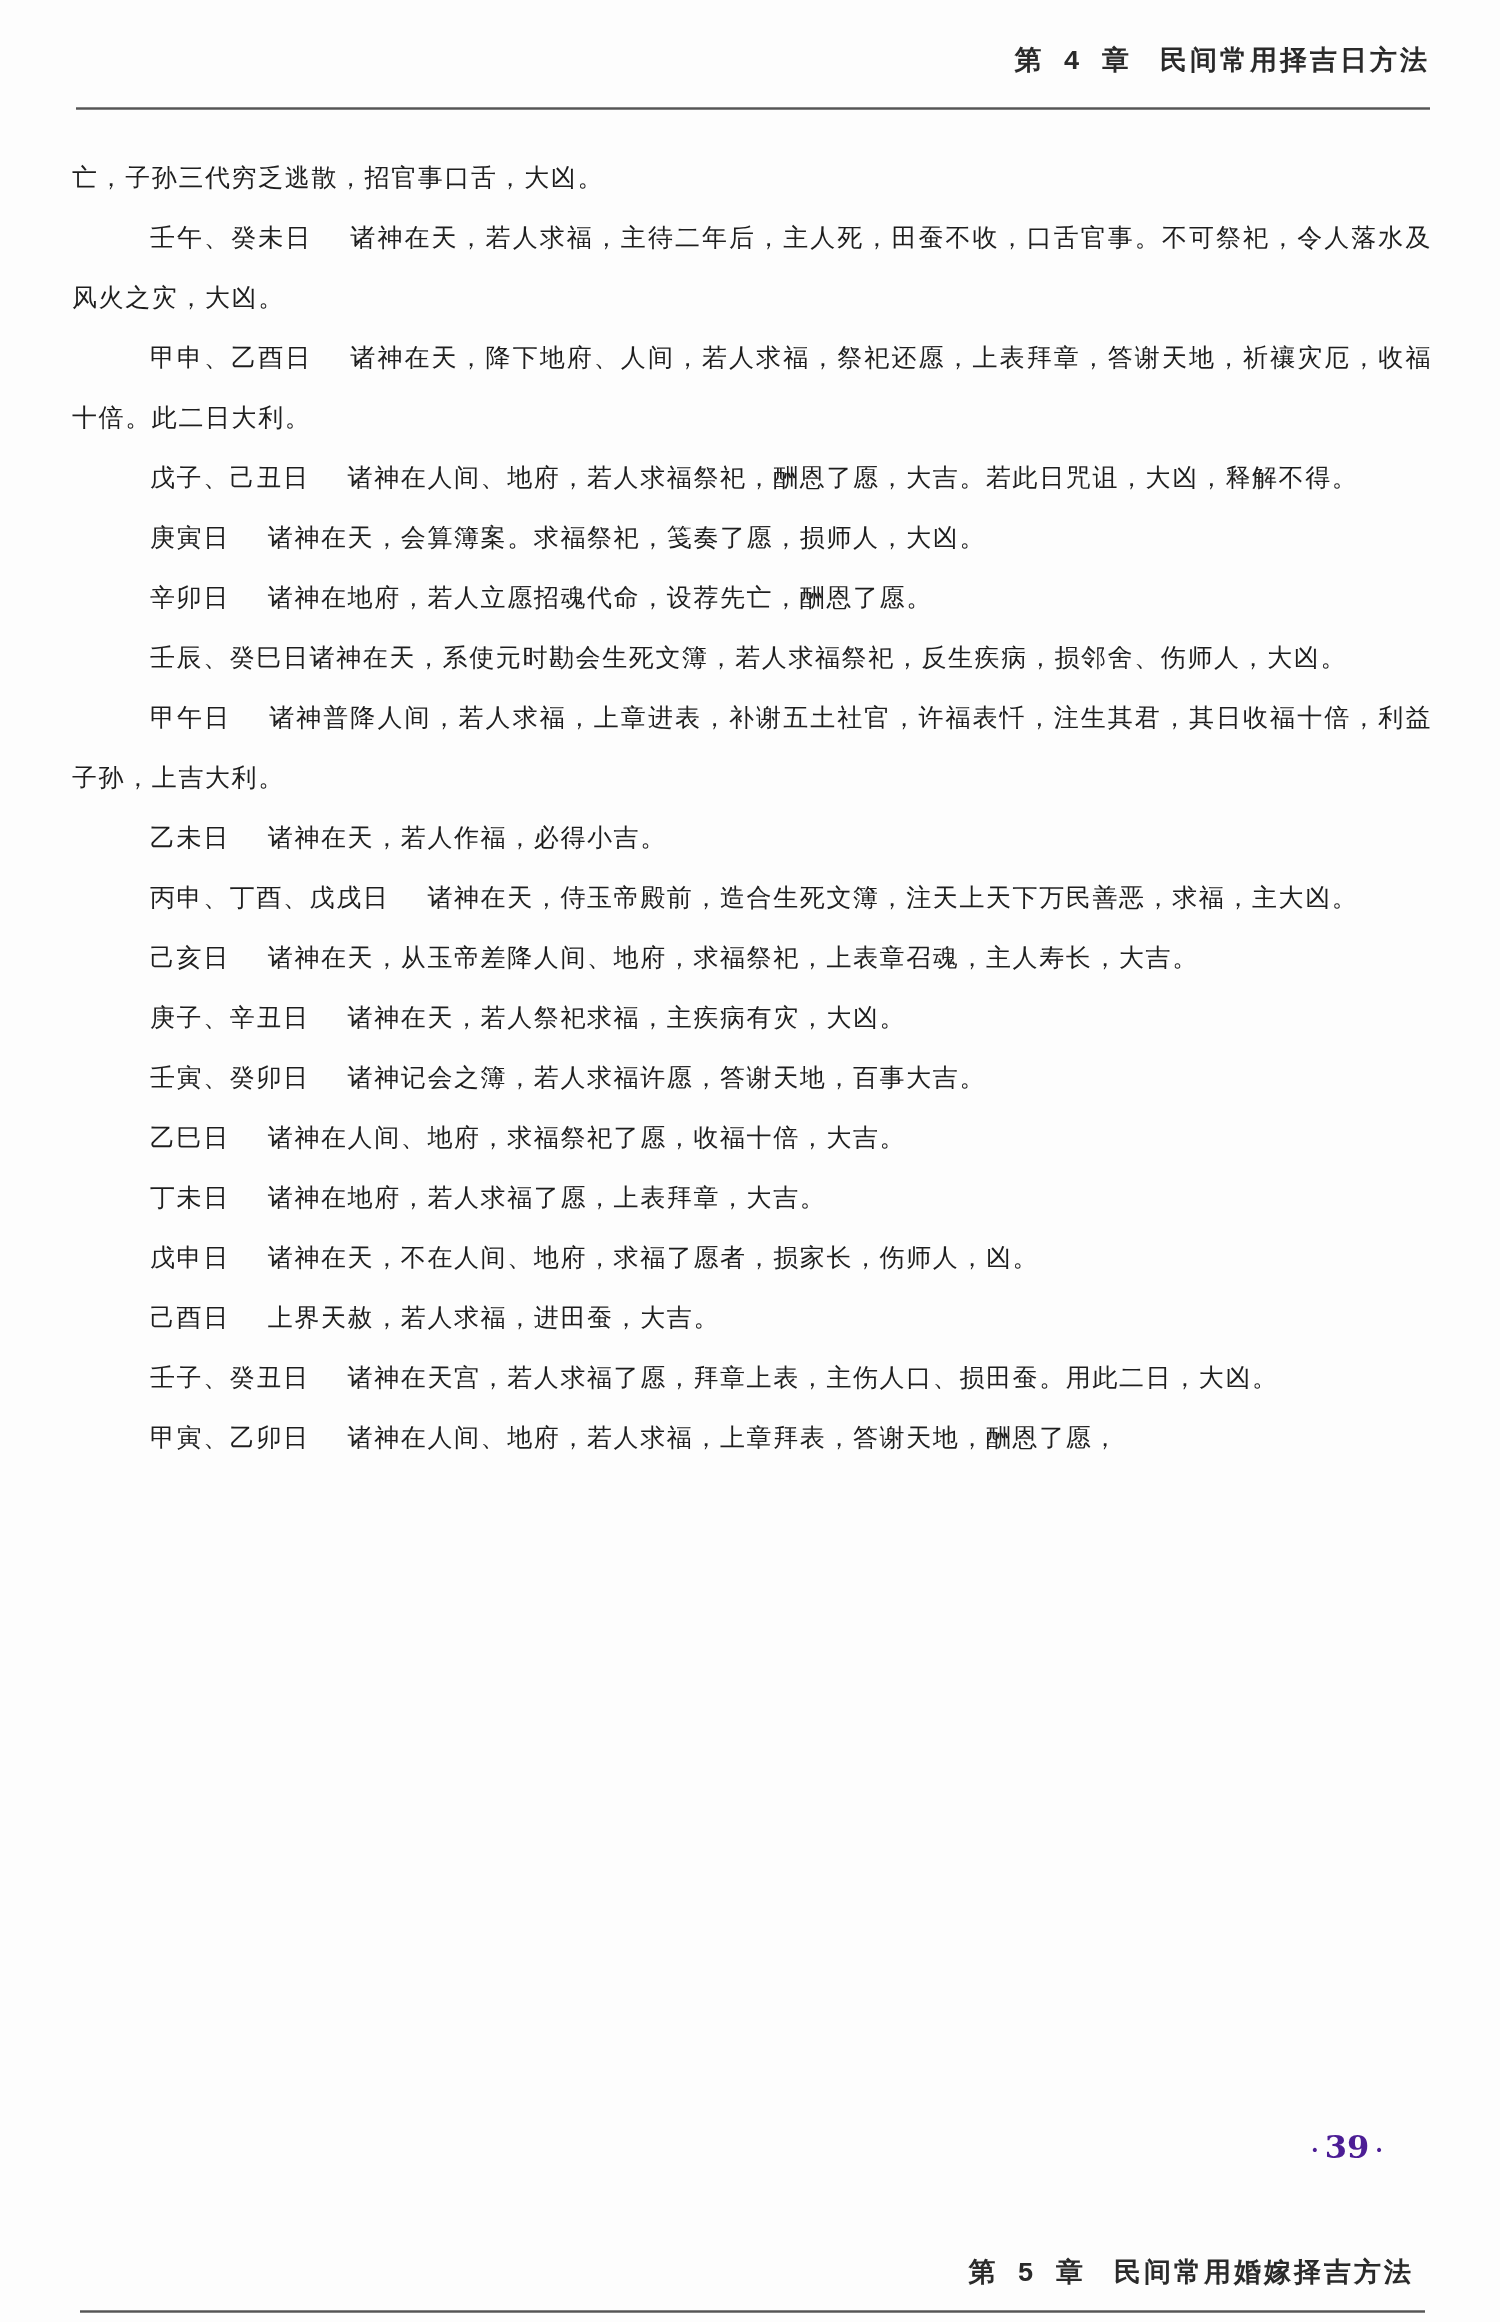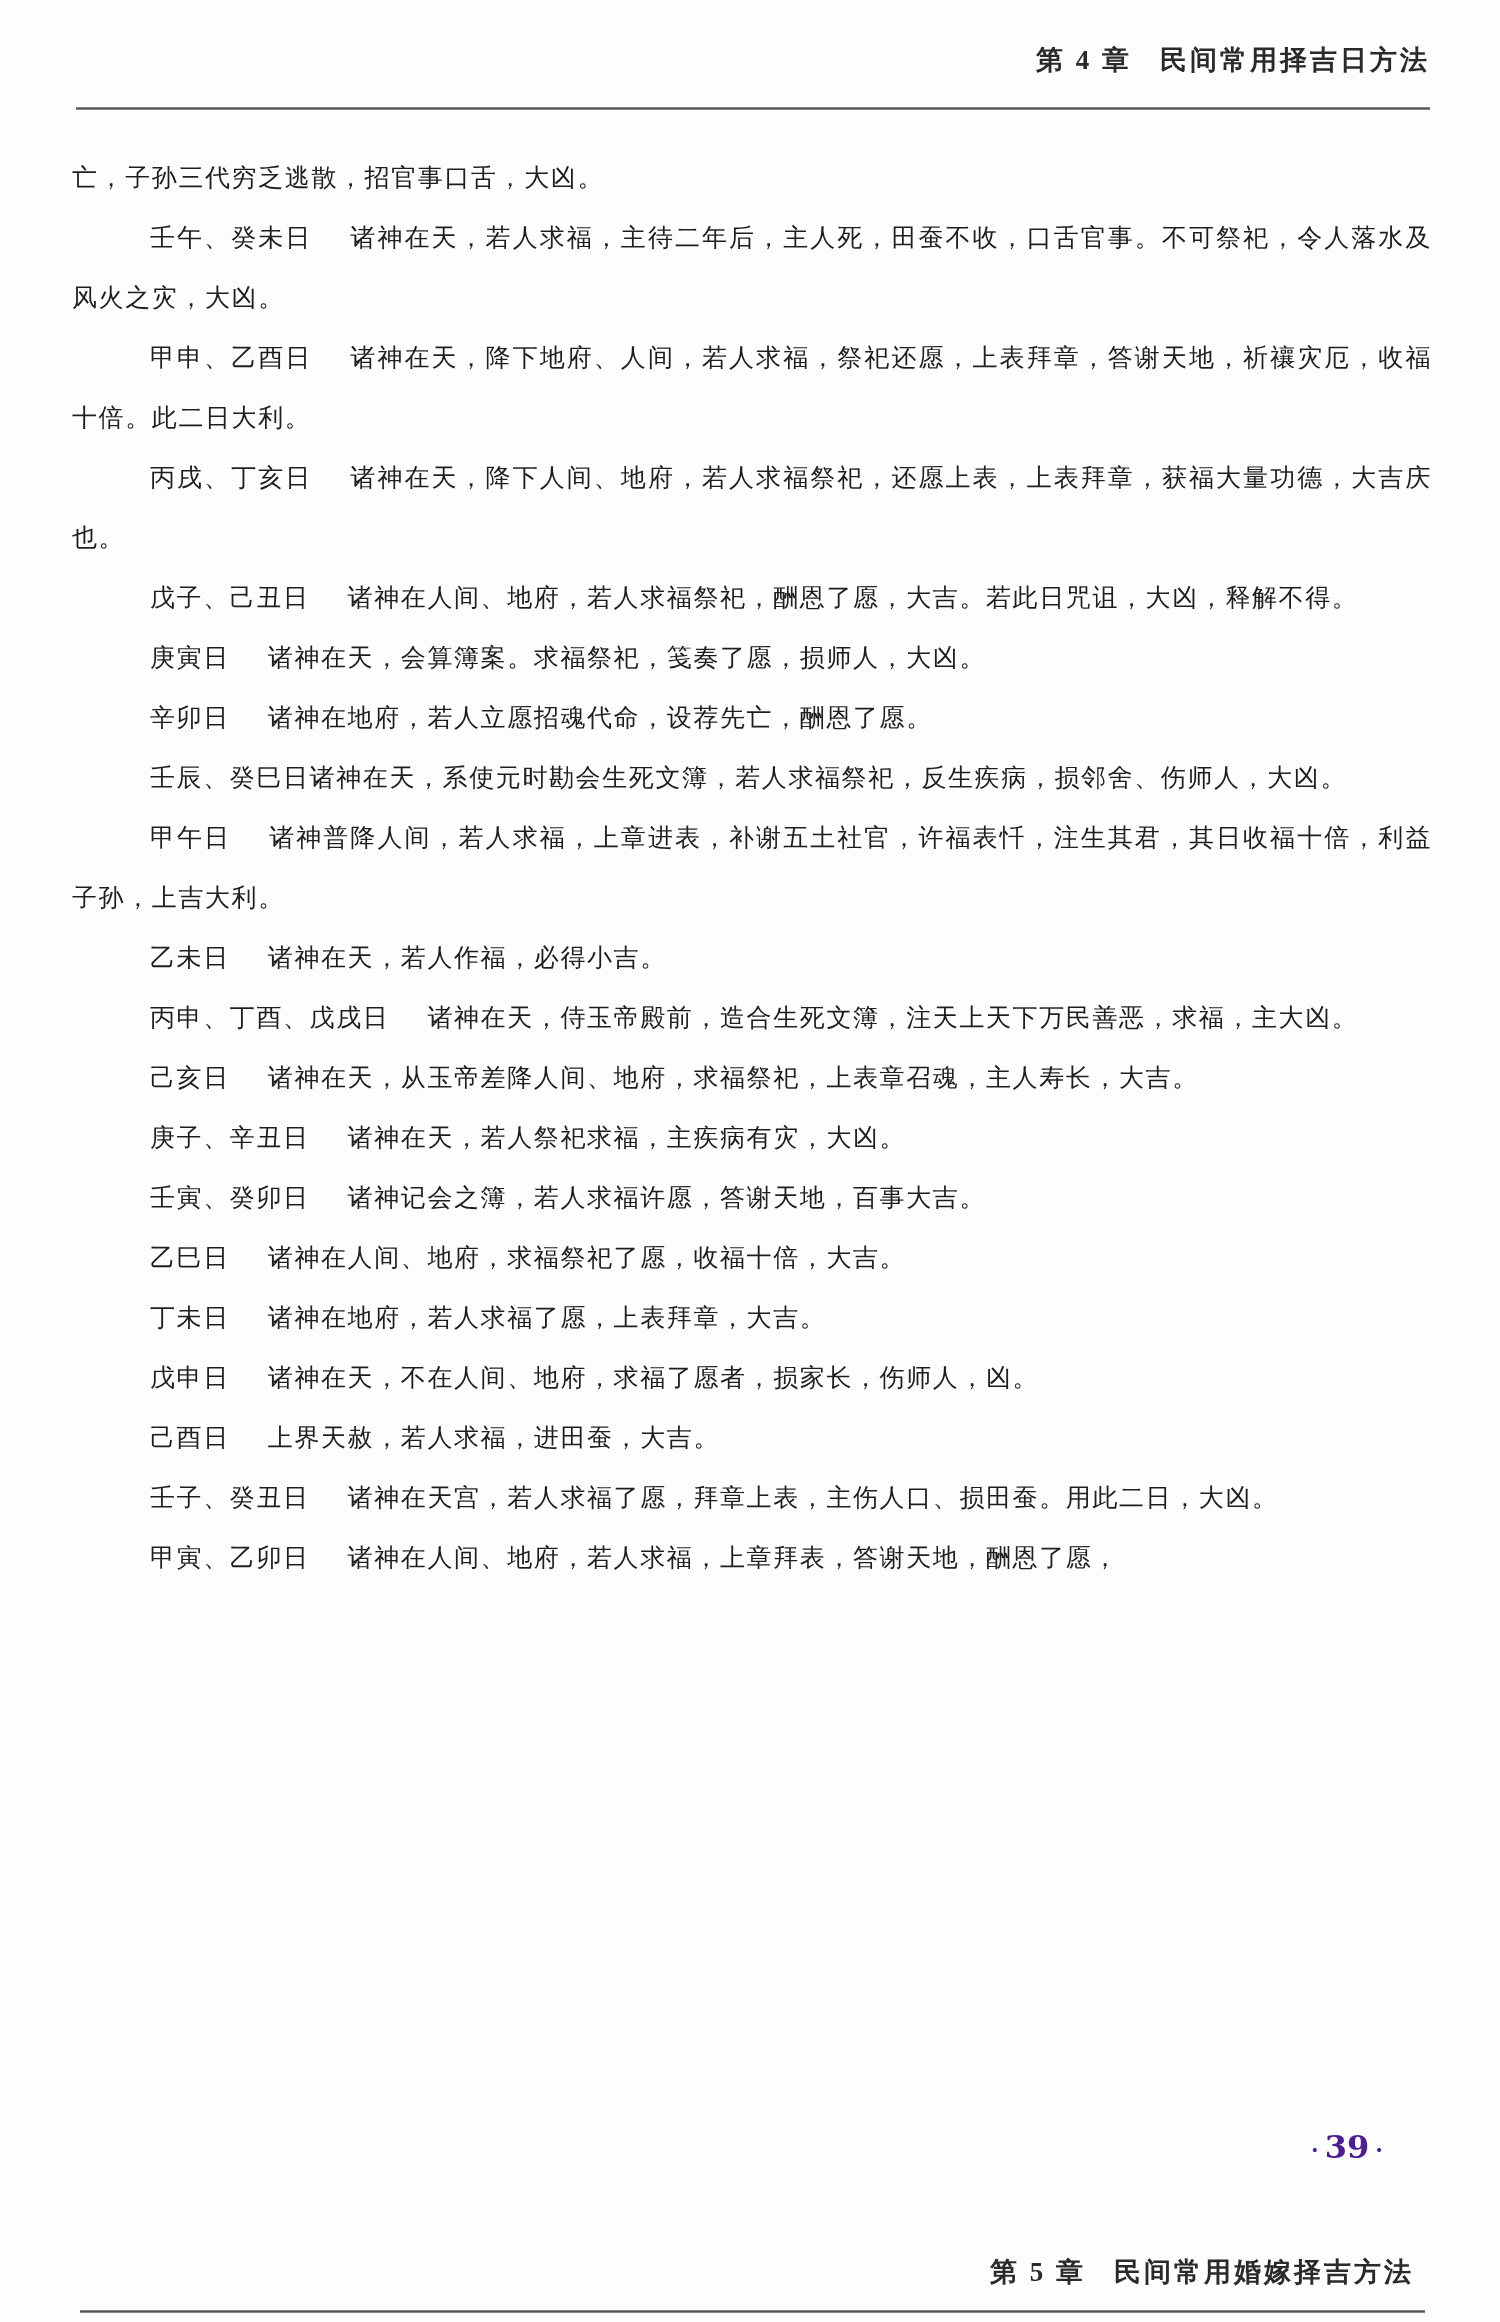--- a/index.html
+++ b/index.html
@@ -2,21 +2,21 @@
 <html><head>
 <meta charset="utf-8">
 <style>
   html, body { margin: 0; padding: 0; background: #fdfdfd; }
   body {
     width: 1500px; height: 2322px; position: relative; overflow: hidden;
     font-family: "DejaVu Sans", "Liberation Sans", sans-serif;
     color: #1e1e1e;
   }
   .run-head {
-    position: absolute; right: 70px; font-family: Liberation Serif, serif;
+    position: absolute; right: 70px; font-family: Liberation Mono, monospace;
     font-size: 27px; font-weight: bold; letter-spacing: 3px; color: #2a2a2a;
     white-space: nowrap;
   }
   .run-head .chap { margin-right: 28px; }
   .rule {
     position: absolute; left: 76px; right: 70px; height: 3px;
     background: linear-gradient(#9a9a9a, #555 50%, #9a9a9a);
   }
   .body-text {
     position: absolute; left: 72px; width: 1360px; top: 148px;
@@ -38,21 +38,20 @@
 
 <div class="run-head" style="top:42px;">
   <span class="chap">第 4 章</span><span>民间常用择吉日方法</span>
 </div>
 <div class="rule" style="top:107px;"></div>
 
 <div class="body-text" id="body">
   <p class="para"><span>亡，子孙三代穷乏逃散，招官事口舌，大凶。</span></p>
   <p class="para indent"><span class="day">壬午、癸未日</span><span>诸神在天，若人求福，主待二年后，主人死，田蚕不收，口舌官事。不可祭祀，令人落水及风火之灾，大凶。</span></p>
   <p class="para indent"><span class="day">甲申、乙酉日</span><span>诸神在天，降下地府、人间，若人求福，祭祀还愿，上表拜章，答谢天地，祈禳灾厄，收福十倍。此二日大利。</span></p>
-  <p class="para indent"><span class="day">丙戌、丁亥日</span><span>诸神在天，降下人间、地府，若人求福祭祀，还愿上表，上表拜章，获福大量功德，大吉庆也。</span></p>
   <p class="para indent"><span class="day">戊子、己丑日</span><span>诸神在人间、地府，若人求福祭祀，酬恩了愿，大吉。若此日咒诅，大凶，释解不得。</span></p>
   <p class="para indent"><span class="day">庚寅日</span><span>诸神在天，会算簿案。求福祭祀，笺奏了愿，损师人，大凶。</span></p>
   <p class="para indent"><span class="day">辛卯日</span><span>诸神在地府，若人立愿招魂代命，设荐先亡，酬恩了愿。</span></p>
   <p class="para indent"><span class="day tight">壬辰、癸巳日</span><span>诸神在天，系使元时勘会生死文簿，若人求福祭祀，反生疾病，损邻舍、伤师人，大凶。</span></p>
   <p class="para indent"><span class="day">甲午日</span><span>诸神普降人间，若人求福，上章进表，补谢五土社官，许福表忏，注生其君，其日收福十倍，利益子孙，上吉大利。</span></p>
   <p class="para indent"><span class="day">乙未日</span><span>诸神在天，若人作福，必得小吉。</span></p>
   <p class="para indent"><span class="day">丙申、丁酉、戊戌日</span><span>诸神在天，侍玉帝殿前，造合生死文簿，注天上天下万民善恶，求福，主大凶。</span></p>
   <p class="para indent"><span class="day">己亥日</span><span>诸神在天，从玉帝差降人间、地府，求福祭祀，上表章召魂，主人寿长，大吉。</span></p>
   <p class="para indent"><span class="day">庚子、辛丑日</span><span>诸神在天，若人祭祀求福，主疾病有灾，大凶。</span></p>
   <p class="para indent"><span class="day">壬寅、癸卯日</span><span>诸神记会之簿，若人求福许愿，答谢天地，百事大吉。</span></p>

